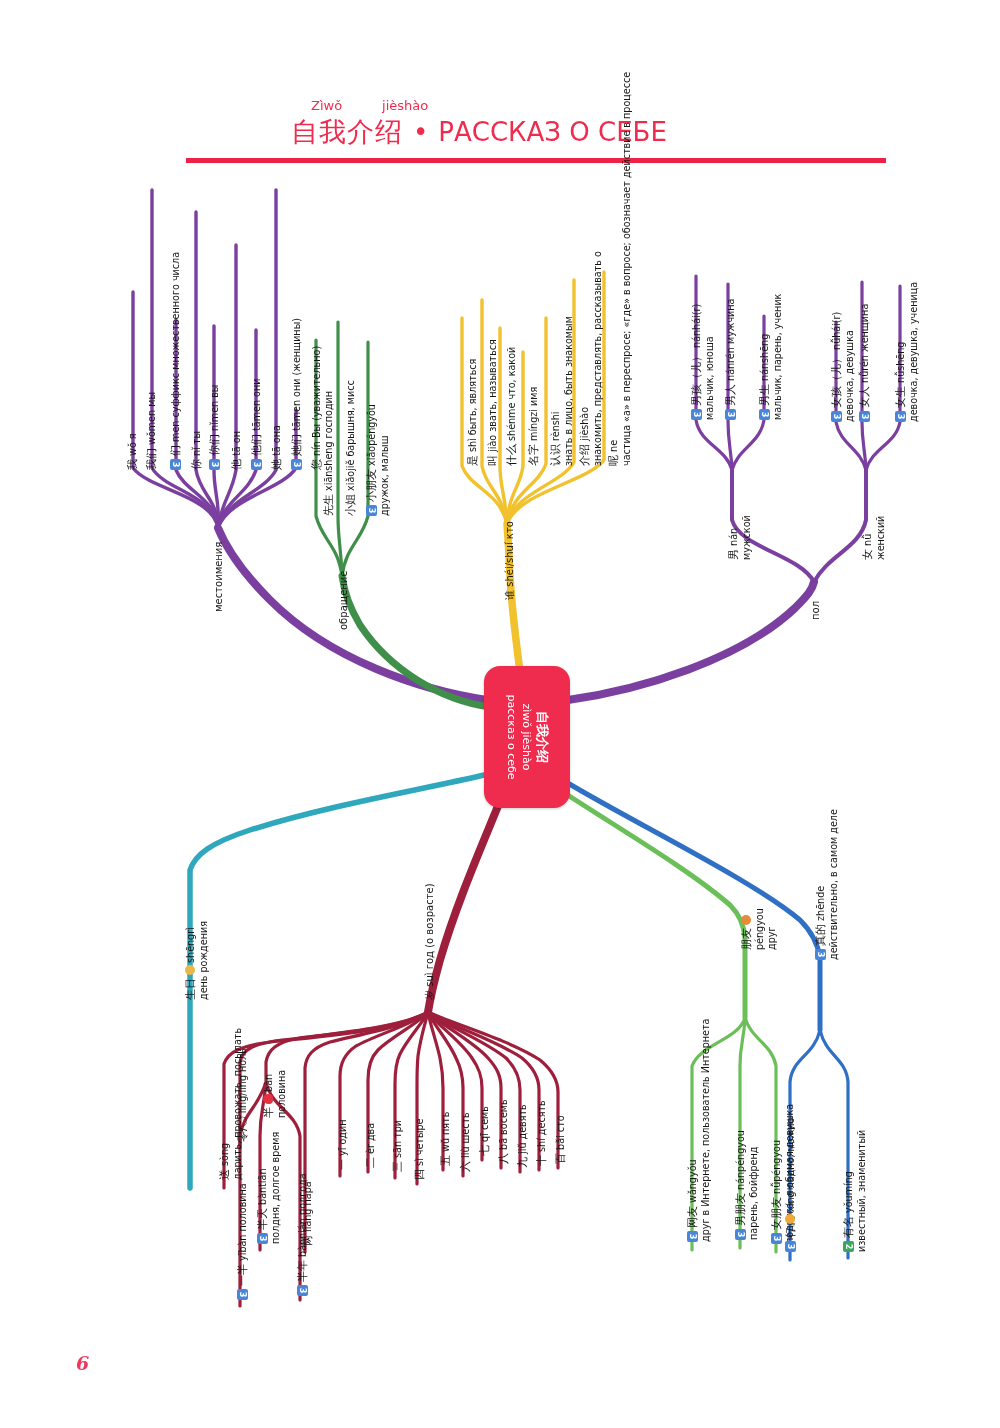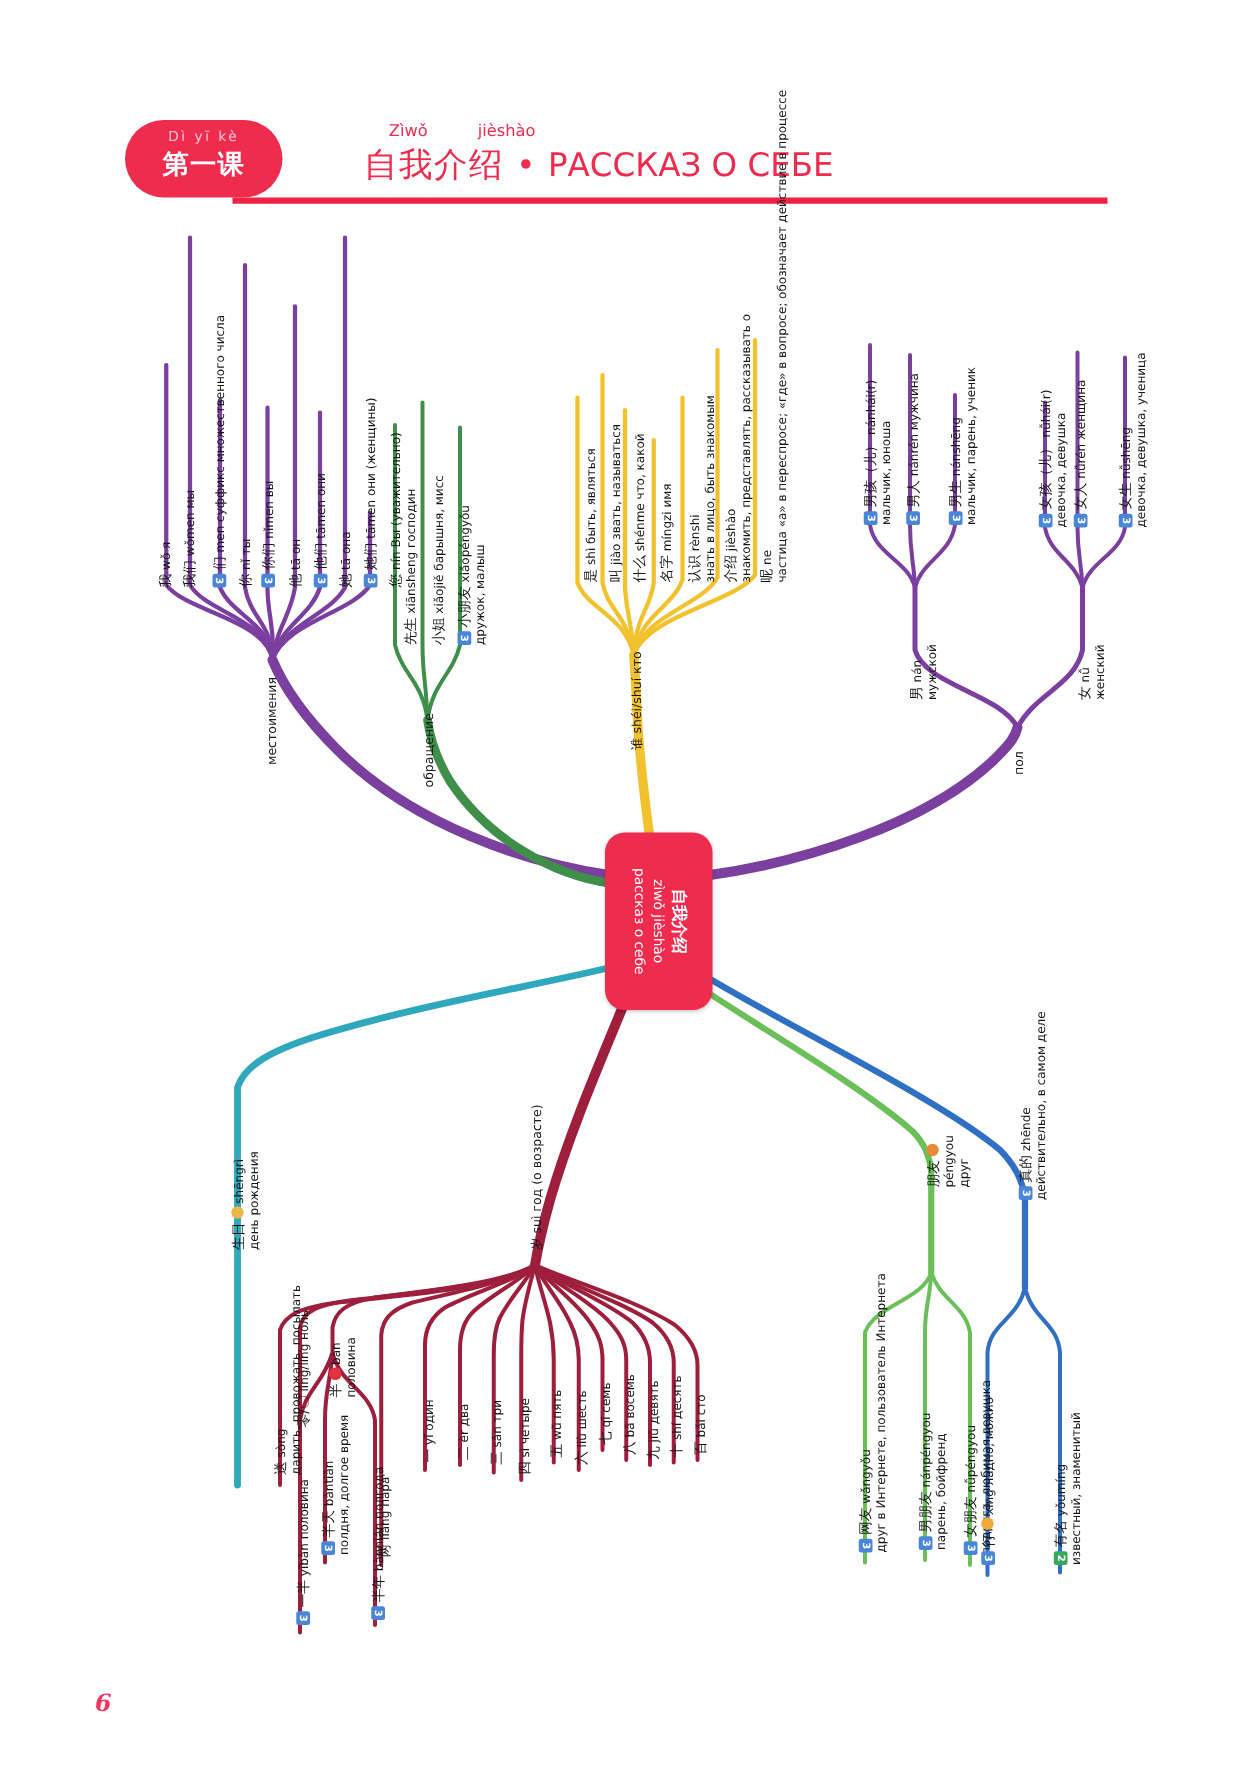--- a/index.html
+++ b/index.html
@@ -69,24 +69,20 @@
 
   #page-num{position:absolute;left:76px;top:1352px;color:#ef3860;font-size:19px;
     font-style:italic;font-weight:bold;font-family:"DejaVu Serif","Liberation Serif",serif;}
 </style>
 </head>
 <body>
 
 <div id="header">
   <div class="hdr-bar"></div>
 
-  <div class="hdr-cap left">
-    <div class="cap-pinyin">Dì yī kè</div>
-    <div class="cap-hanzi">第一课</div>
-  </div>
 
   <div class="hdr-py">
     <span>Zìwǒ</span><span>jièshào</span>
   </div>
 
   <div class="hdr-title">
     <span class="hz">自我介绍</span><span class="dot">•</span><span>РАССКАЗ О СЕБЕ</span>
   </div>
 
 </div>

